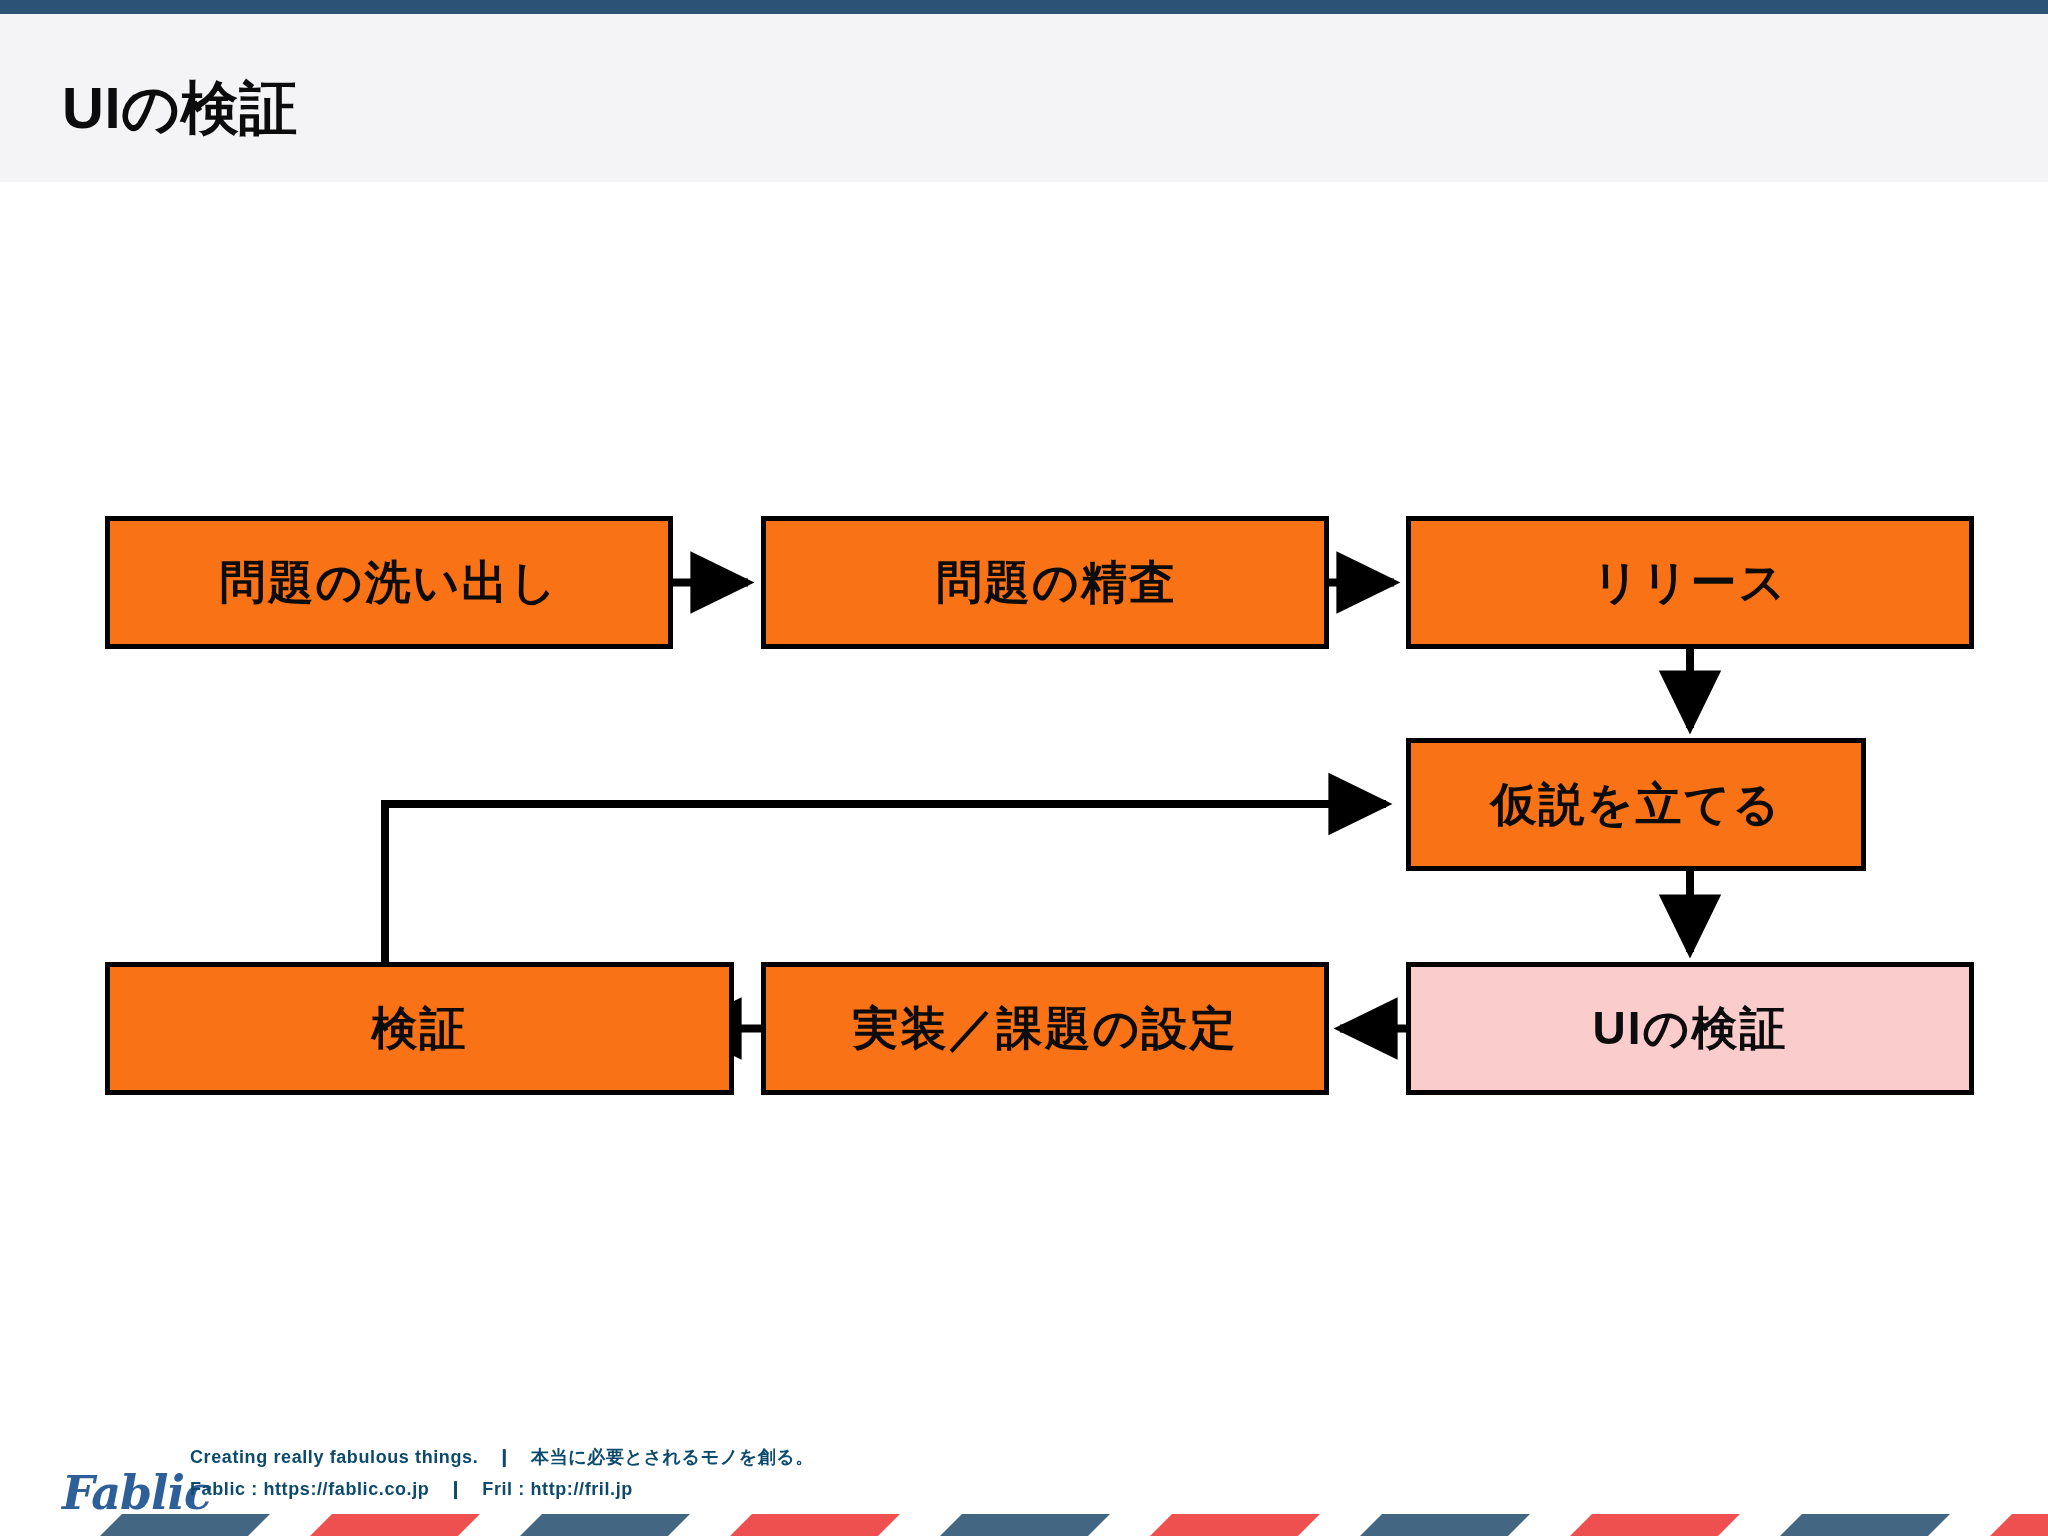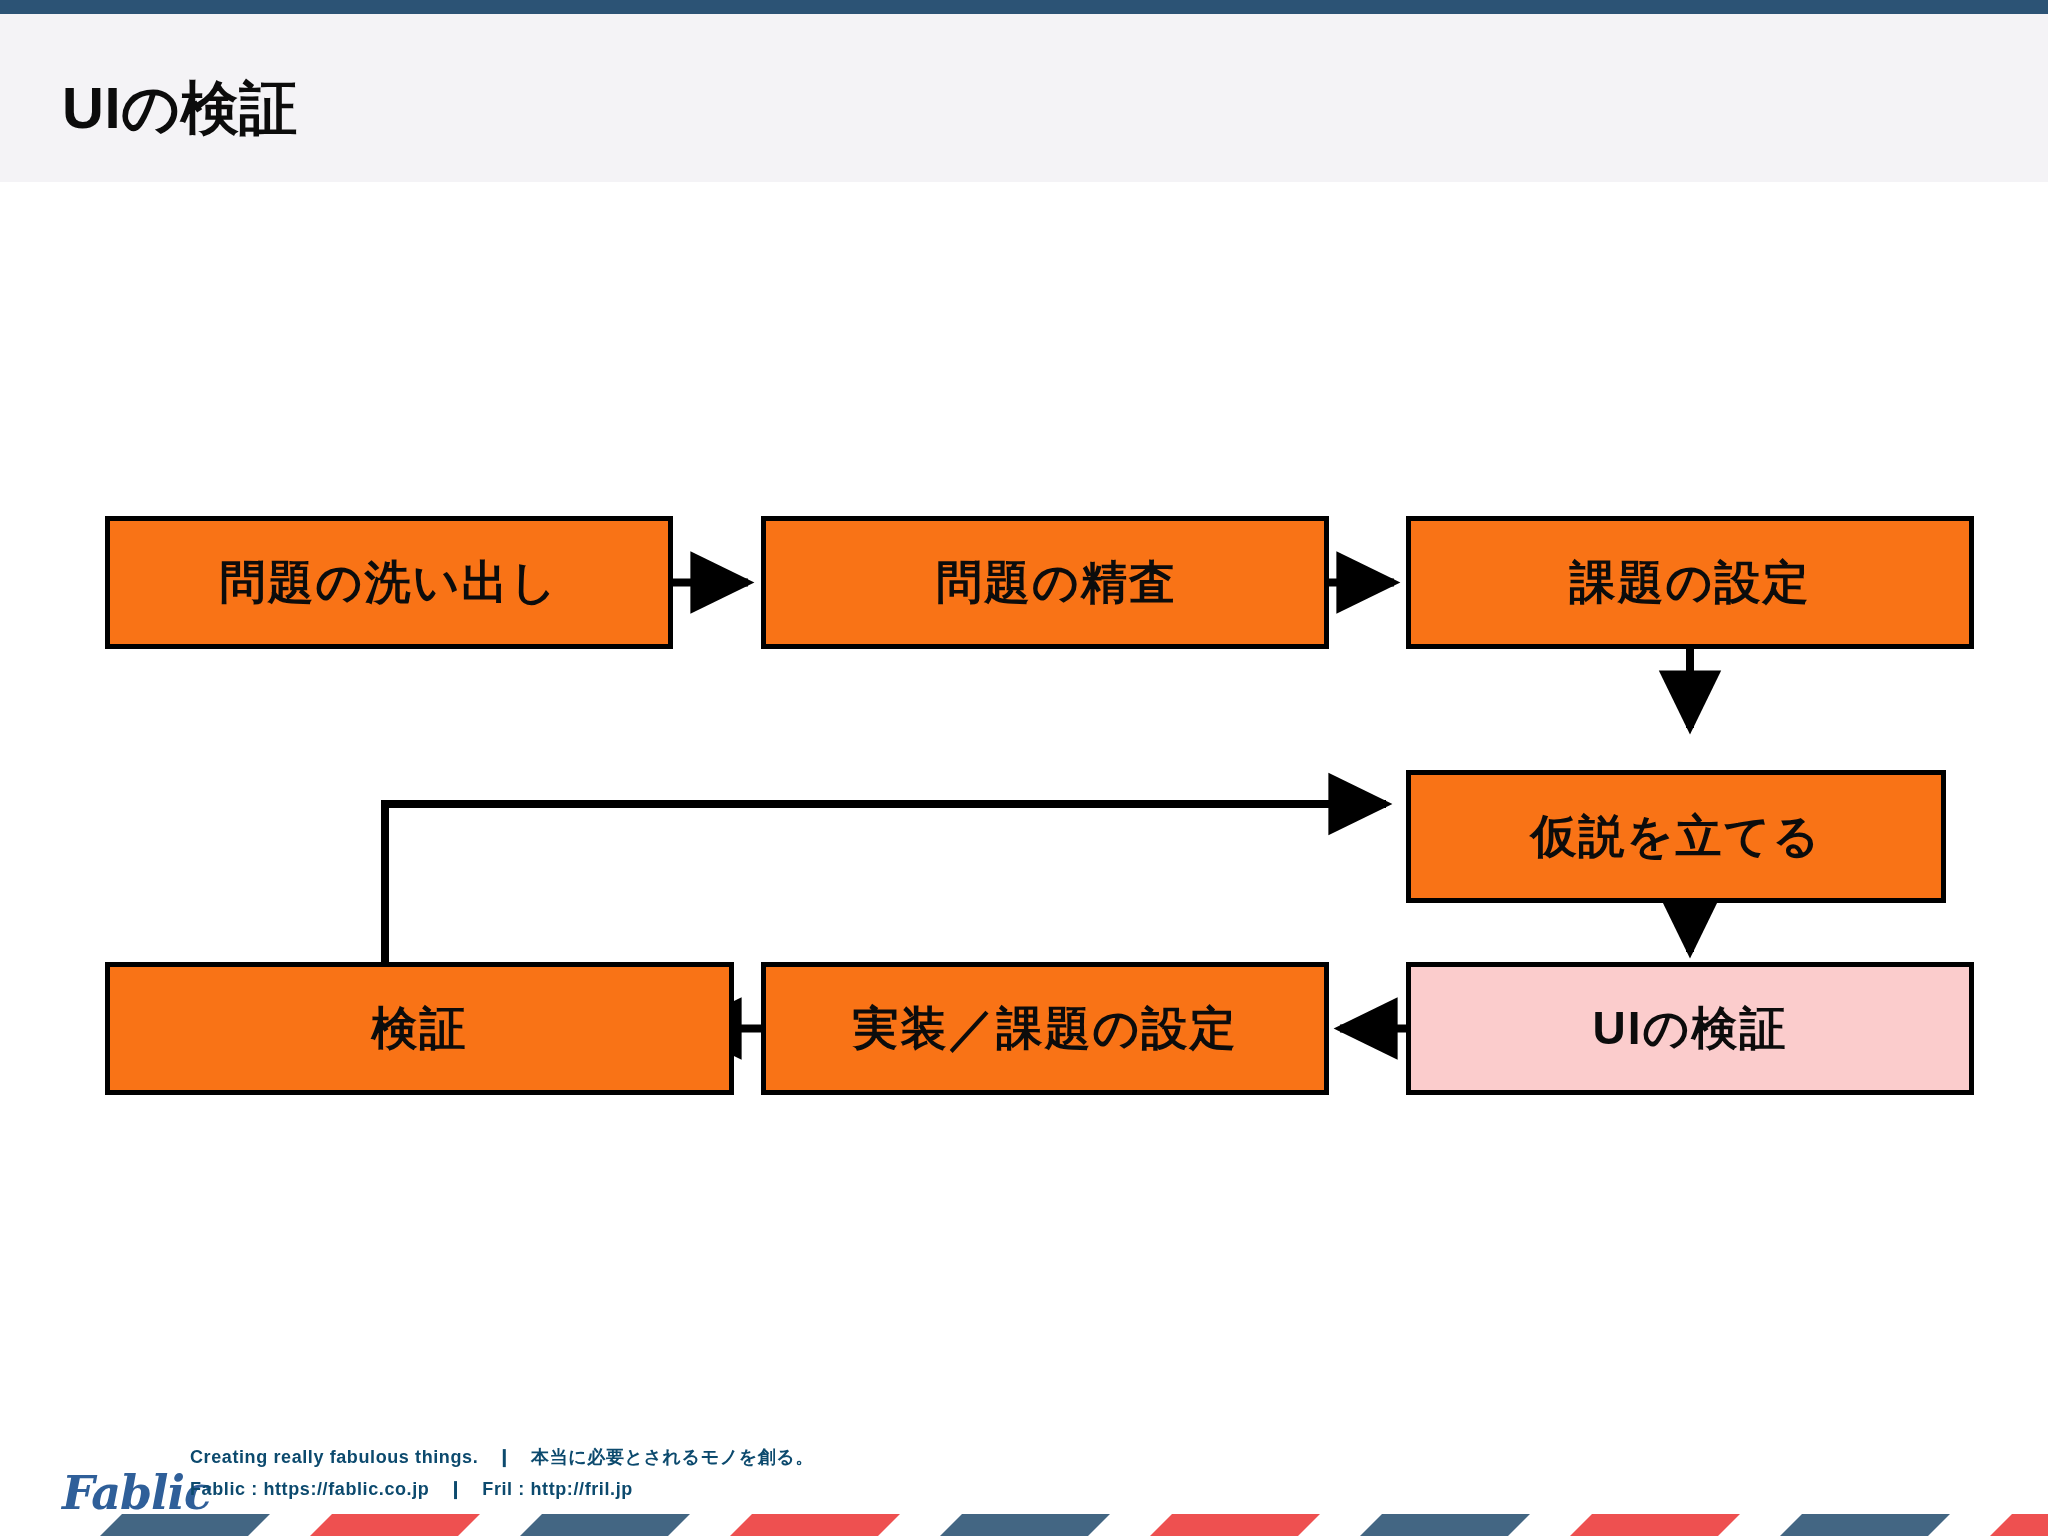--- a/index.html
+++ b/index.html
@@ -69,21 +69,21 @@
     white-space: nowrap;
   }
   .node.highlight {
     background: #fbcccc;
   }
 
   
   #node-issue-listing   { left: 105px;  top: 334px; width: 568px; height: 133px; }
   #node-issue-review    { left: 761px;  top: 334px; width: 568px; height: 133px; padding-left: 23px; }
   #node-task-setting    { left: 1406px; top: 334px; width: 568px; height: 133px; }
-  #node-hypothesis      { left: 1406px; top: 588px; width: 540px; height: 133px; }
+  #node-hypothesis      { left: 1406px; top: 556px; width: 460px; height: 133px; }
   #node-ui-validation   { left: 1406px; top: 780px; width: 568px; height: 133px; }
   #node-impl-release    { left: 761px;  top: 780px; width: 568px; height: 133px; }
   #node-validation      { left: 105px;  top: 780px; width: 629px; height: 133px; }
 
   
   .footer {
     position: absolute;
     left: 0;
     top: 1432px;
     width: 2048px;
@@ -178,21 +178,21 @@
 
   <div class="node" id="node-issue-listing">
     <span>問題の洗い出し</span>
   </div>
 
   <div class="node" id="node-issue-review">
     <span>問題の精査</span>
   </div>
 
   <div class="node" id="node-task-setting">
-    <span>課題の設定</span>
+    <span>リリース</span>
   </div>
 
   <div class="node" id="node-hypothesis">
     <span>仮説を立てる</span>
   </div>
 
   <div class="node highlight" id="node-ui-validation" style="background: rgb(251, 204, 204);">
     <span>UIの検証</span>
   </div>
 

